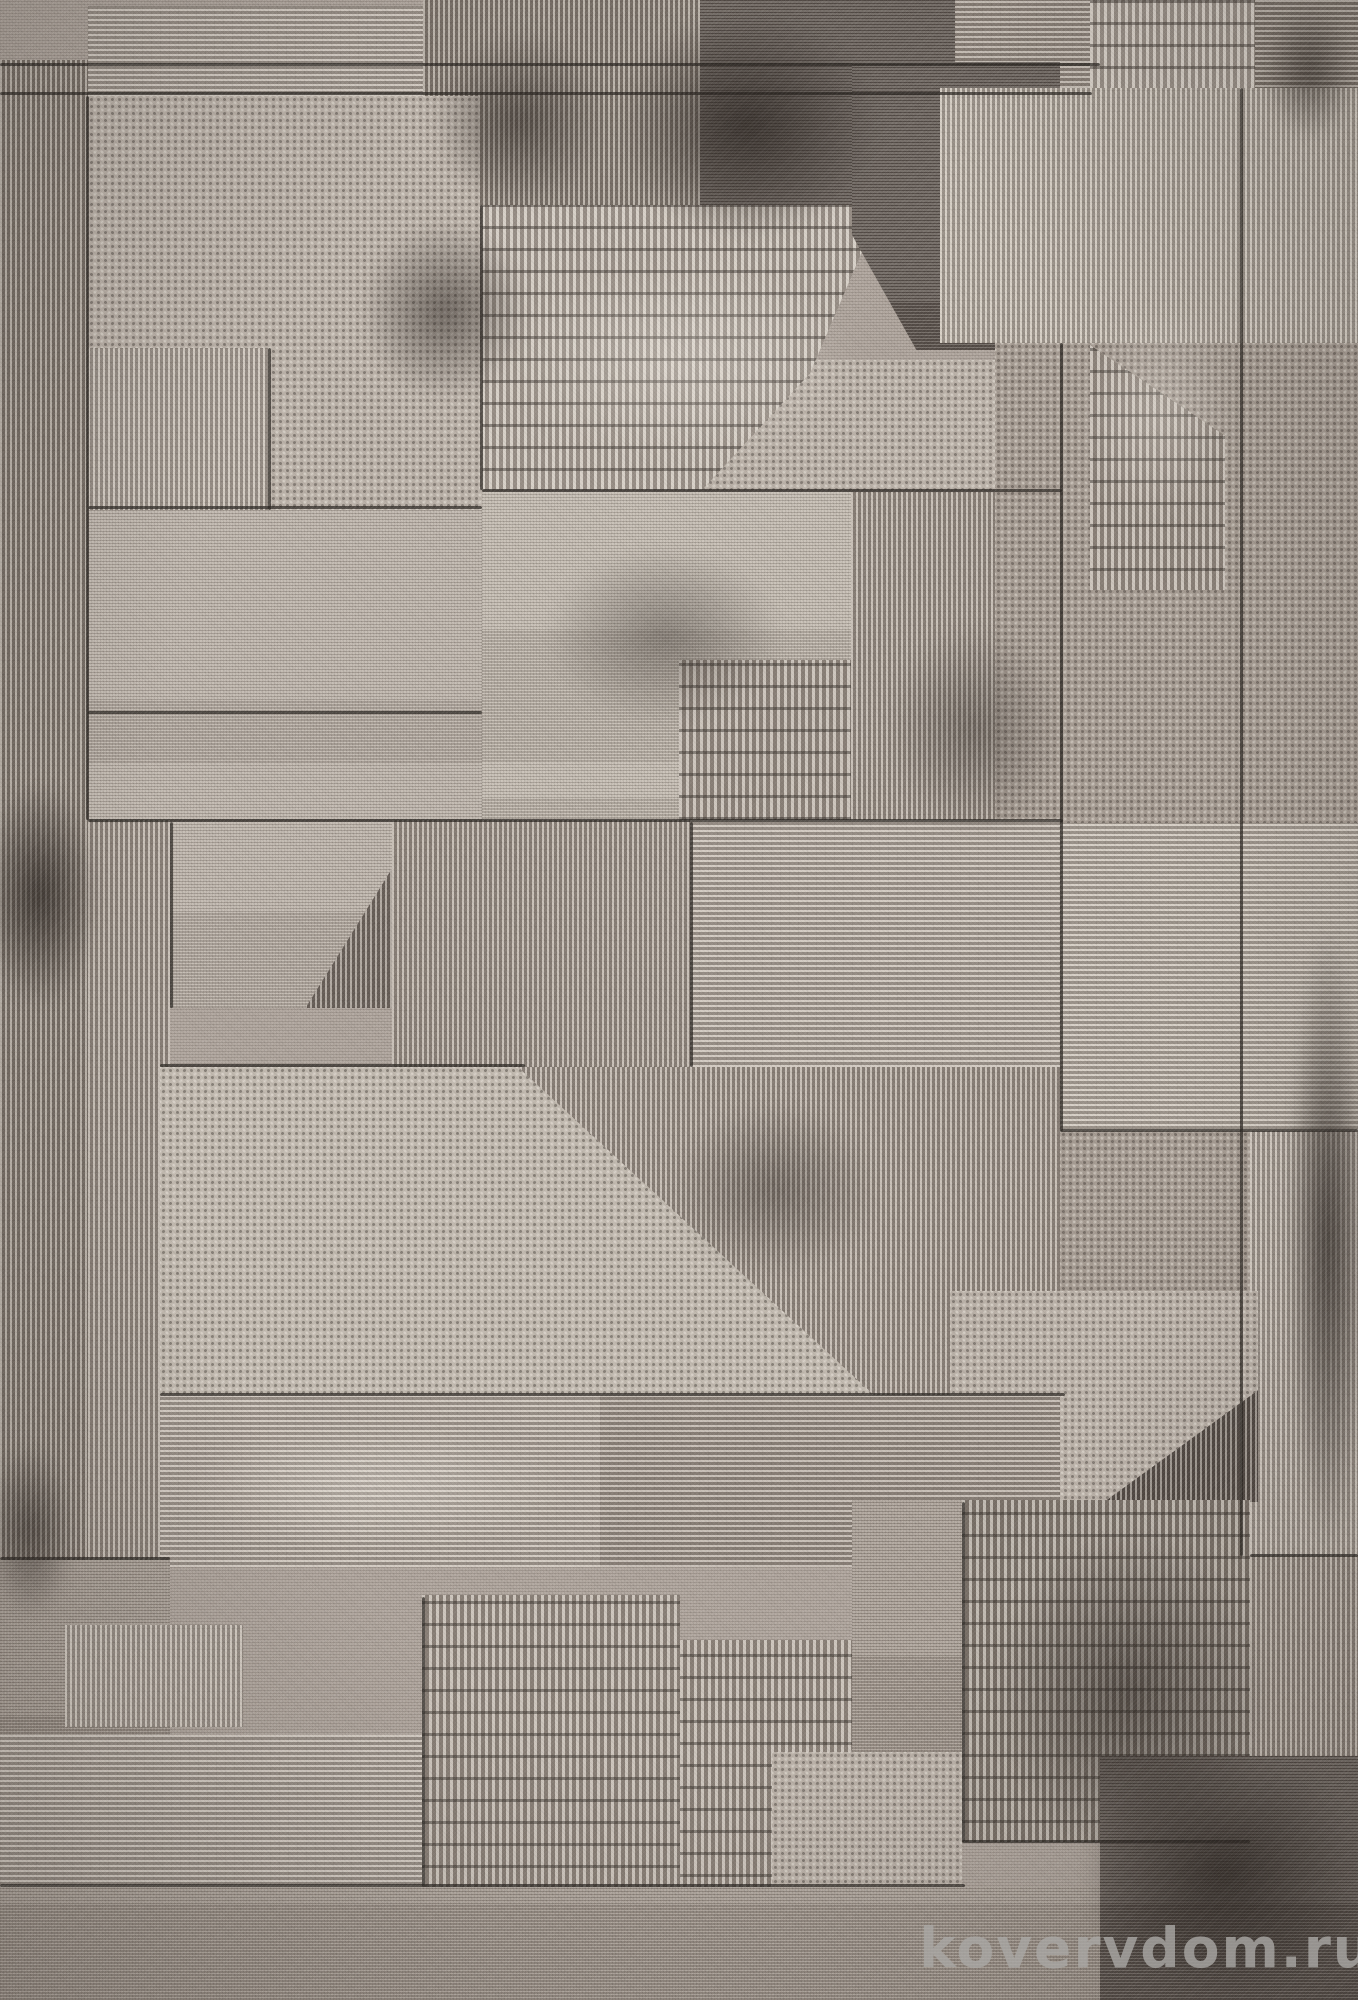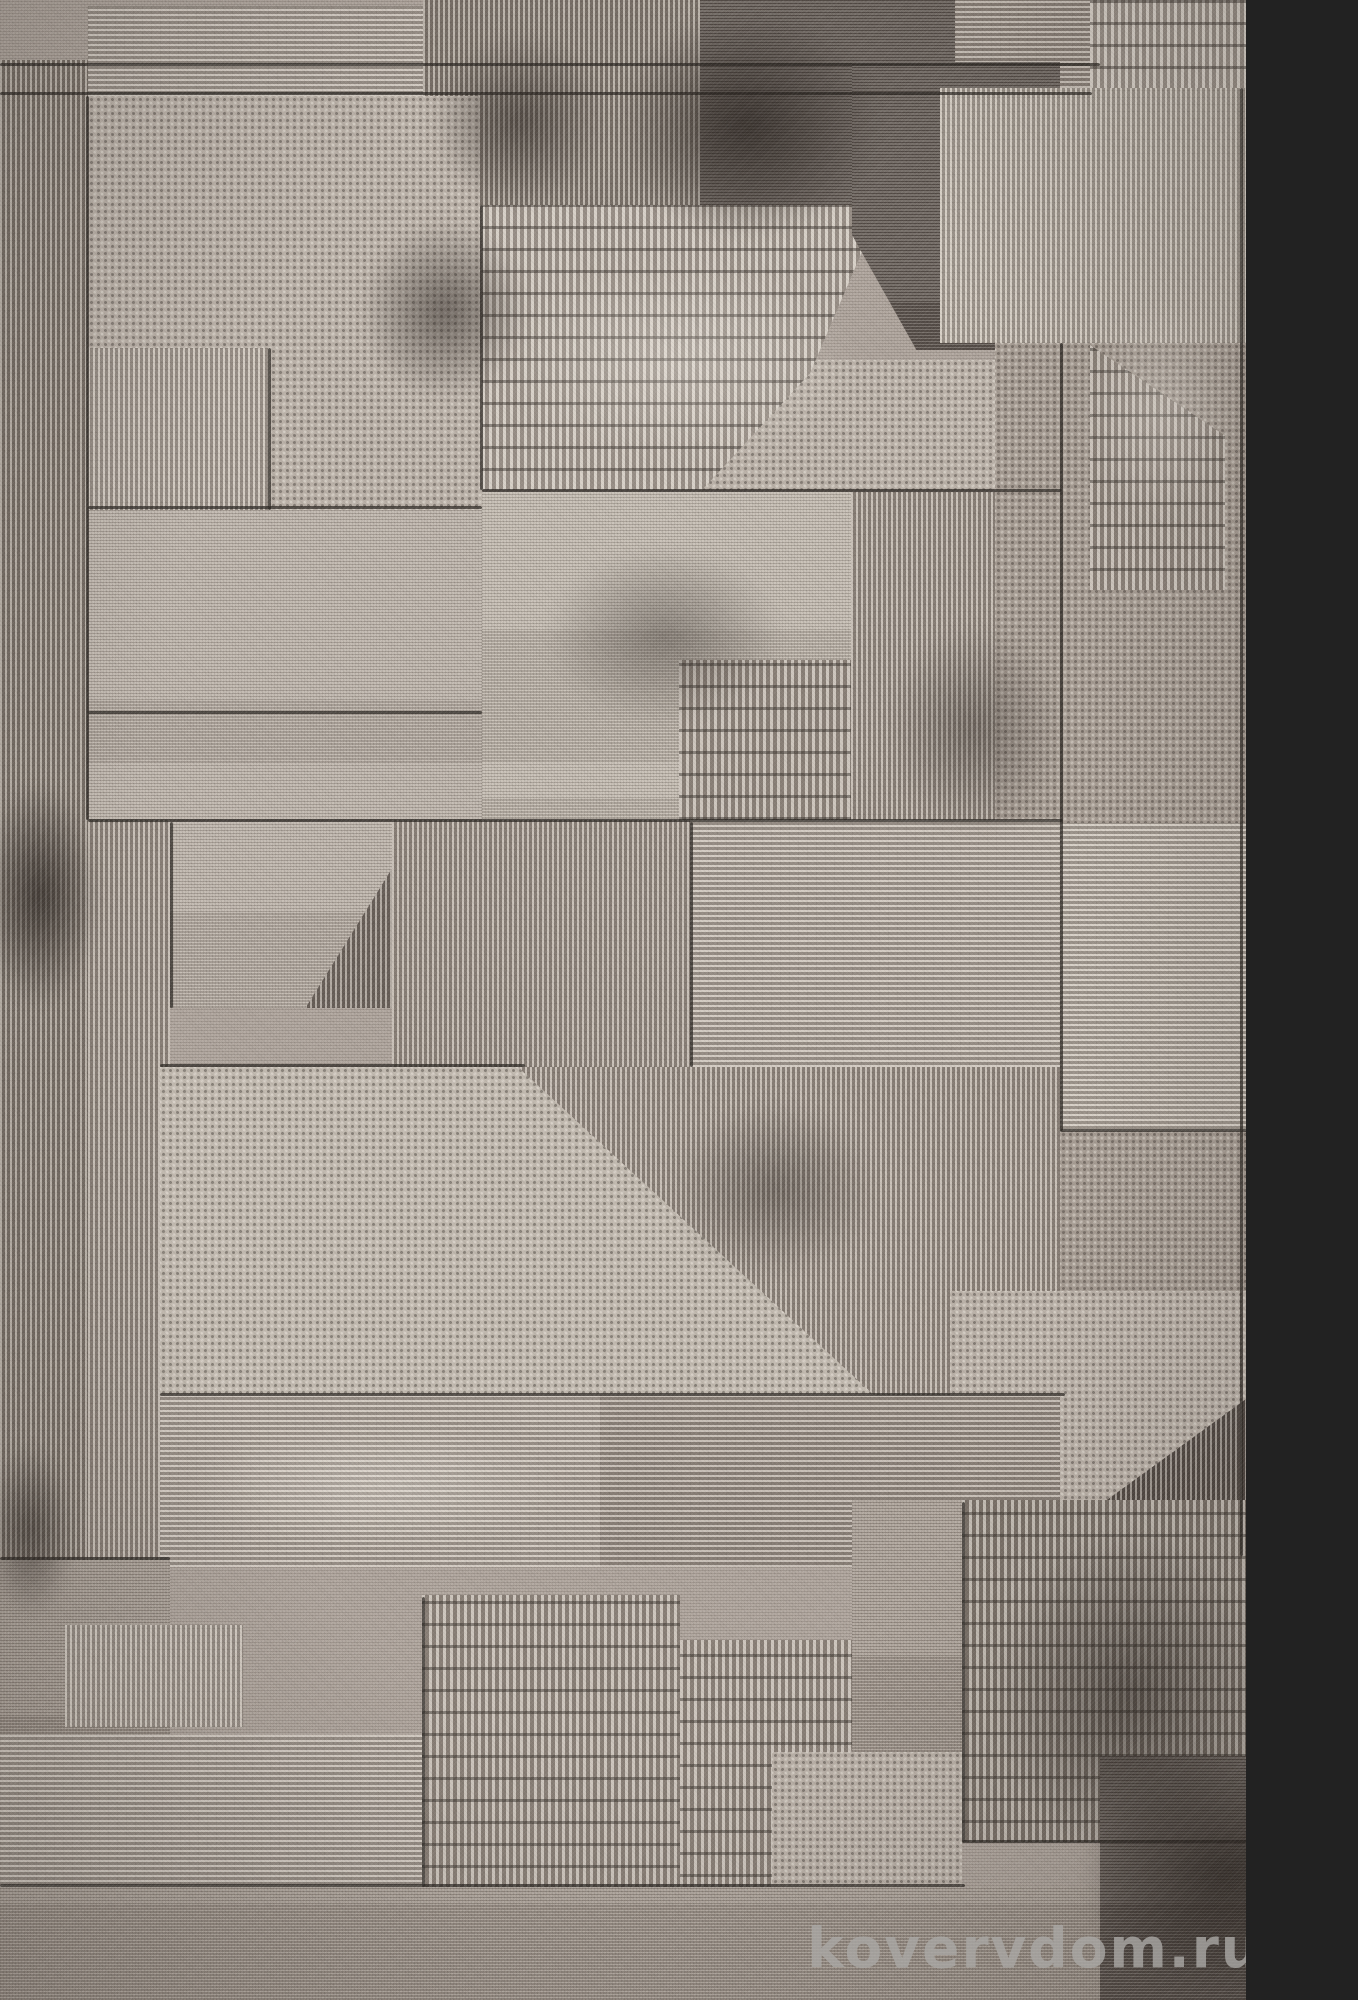--- a/index.html
+++ b/index.html
@@ -1,17 +1,17 @@
 <!DOCTYPE html>
 <html><head>
 <meta charset="utf-8">
 <style>
   html,body{margin:0;padding:0;background:#222;}
   .stage{
-    position:relative;width:1246px;height:2000px;overflow:hidden;
+    position:relative;width:1358px;height:2000px;overflow:hidden;
     background-color:#aba199;
     background-image:
       repeating-linear-gradient(0deg, rgba(72,64,57,.10) 0 1.5px, rgba(238,232,224,.12) 1.5px 3px),
       repeating-linear-gradient(90deg, rgba(72,64,57,.08) 0 1.5px, transparent 1.5px 3px);
     font-family:"DejaVu Sans", sans-serif;
   }
   .patch{position:absolute;}
   
   .t-vrib{background-image:
       repeating-linear-gradient(90deg, rgba(238,232,223,.50) 0 2px, rgba(66,58,52,.30) 2px 5px),

